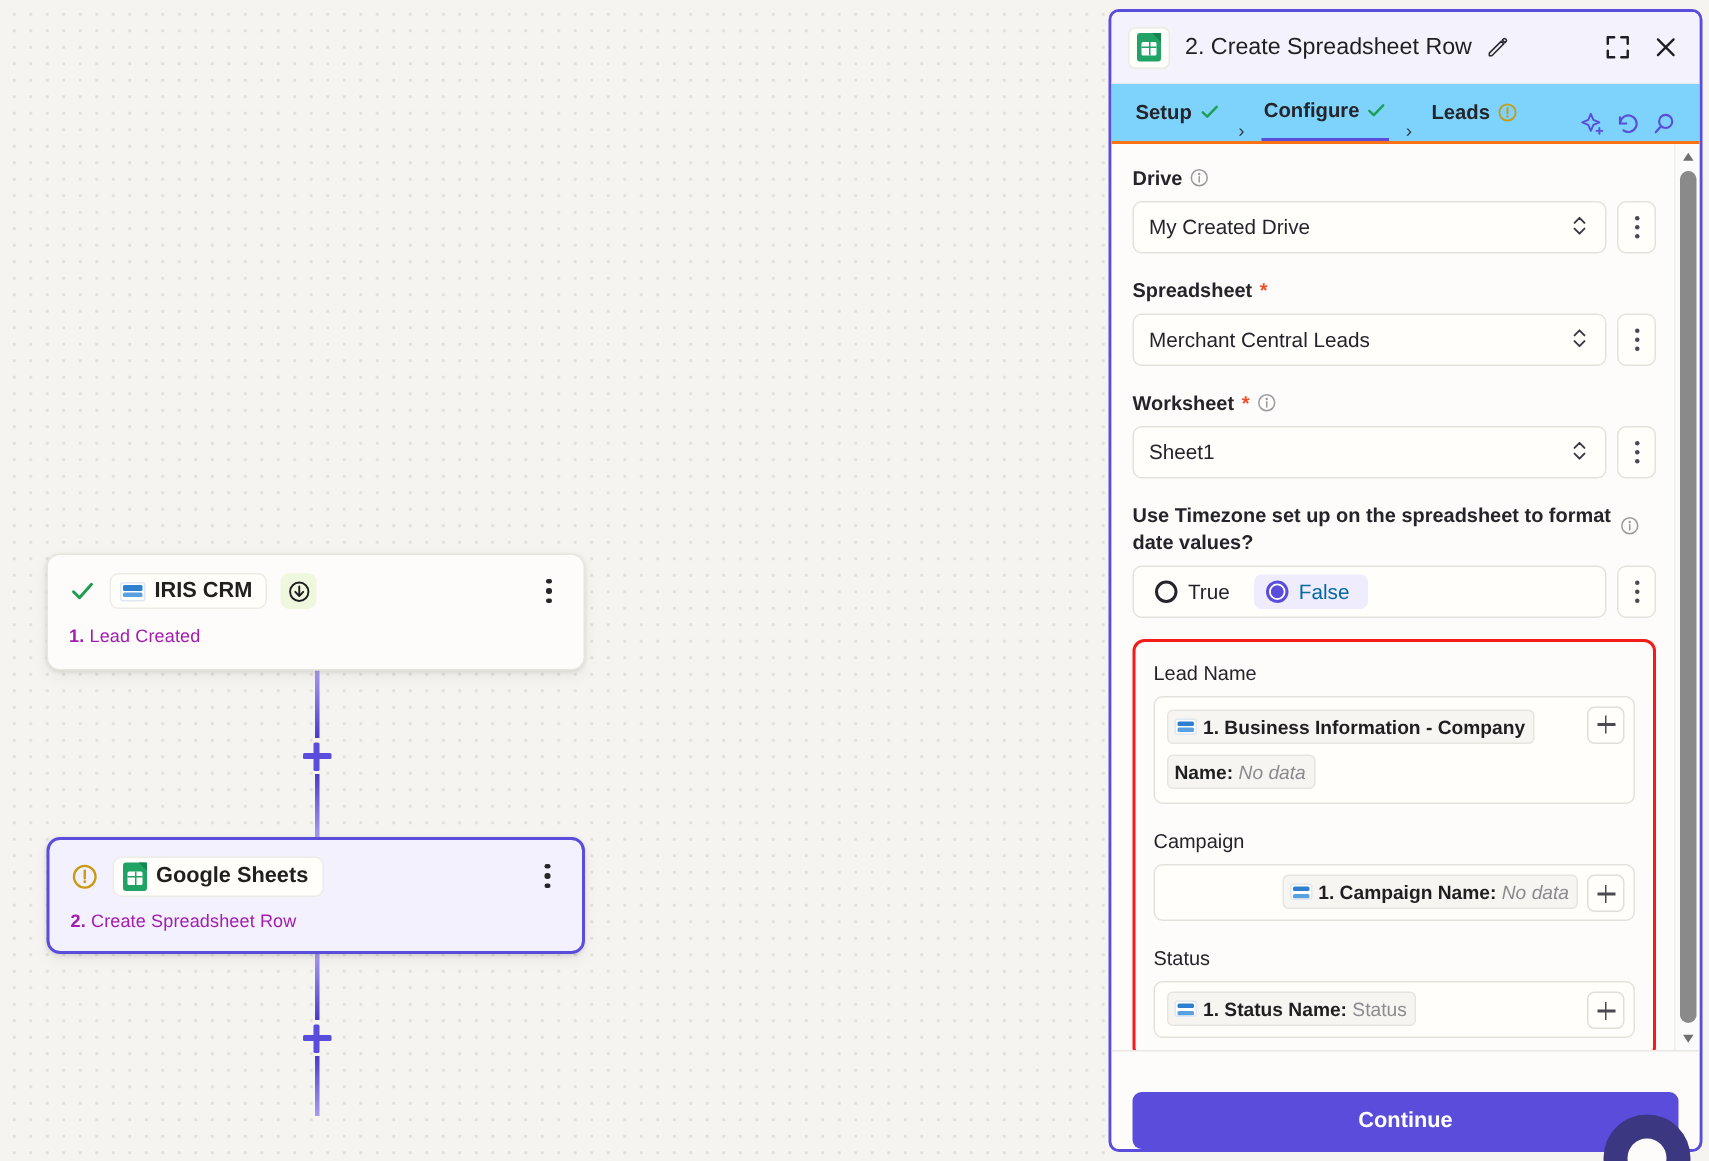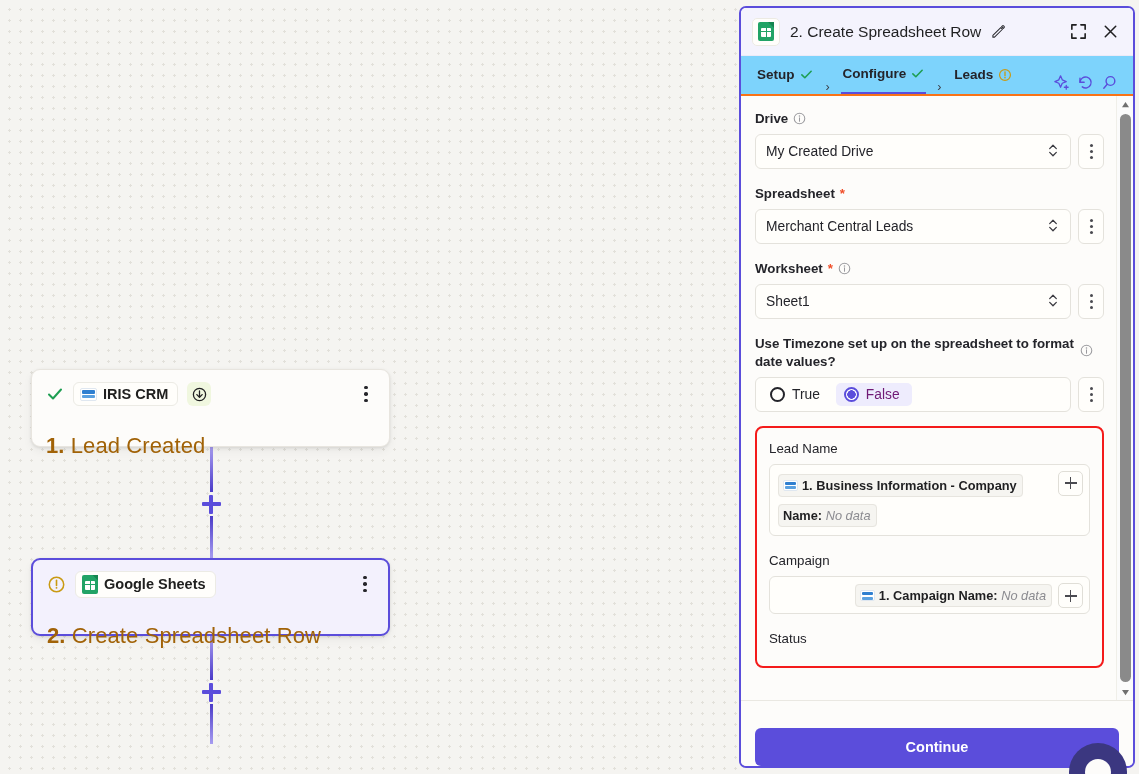--- a/index.html
+++ b/index.html
@@ -51,21 +51,21 @@
     box-shadow: 0 1px 3px rgba(0,0,0,.10), 0 4px 10px rgba(0,0,0,.05);
   }
   .node-2 {
     top: 558px; height: 78px;
     background: #f3f1fd;
     border: 2px solid #5b4ddb;
     box-shadow: 0 1px 3px rgba(0,0,0,.10), 0 4px 10px rgba(0,0,0,.05);
   }
   .node-head { display: flex; align-items: center; gap: 9px; height: 26px; }
   .node-title {
-    font-size: 22px; color: #a16207; margin-top: 26px; letter-spacing: .1px;
+    font-size: 12px; color: #a21caf; margin-top: 10px; letter-spacing: .1px;
   }
   .node-title b { font-weight: bold; }
   .node-title span.t { font-weight: normal; }
 
   .chk-icon { width: 18px; height: 18px; position: relative; flex: 0 0 auto; }
   .chk-icon svg { display:block; }
 
   .app-chip {
     display: inline-flex; align-items: center; gap: 6px;
     background: #fffefb; border: 1px solid #ecebe5;
@@ -210,21 +210,21 @@
   .radio-box {
     flex: 1 1 auto; min-height: 35px; background: #fffefb;
     border: 1px solid #e4e2dc; border-radius: 6px;
     display: flex; align-items: center; padding: 3px 6px; gap: 4px;
   }
   .radio-opt {
     display: inline-flex; align-items: center; gap: 7px;
     padding: 4px 12px 4px 8px; border-radius: 5px; cursor: pointer;
     font-size: 13.8px; color: #24242a;
   }
-  .radio-opt.sel { background: #eeecfd; color: #701a75; }
+  .radio-opt.sel { background: #eeecfd; color: #0369a1; }
   .rdo { width: 15px; height: 15px; border-radius: 50%; border: 2px solid #24242a; flex:0 0 auto; }
   .radio-opt.sel .rdo {
     border-color: #5b4ddb;
     background: radial-gradient(circle, #5b4ddb 0 4px, #fff 4.5px 100%);
   }
 
   
   .hl-group {
     border: 2.5px solid #f41b1b; border-radius: 8px;
     padding: 12px 12px 12px 12px; margin-top: 14px; margin-bottom: 8px;
@@ -586,20 +586,26 @@
                 <span class="token"><span class="tlogo"></span><span>1. Campaign Name:</span> <span class="tval">No data</span></span>
               </span>
               <span class="plus-sq"></span>
             </div>
           </div>
 
           <div class="fld">
             <div class="fld-label">
               <span>Status</span>
             </div>
+            <div class="token-field" style="align-items:center;">
+              <span class="token-wrap" style="line-height:1.5;">
+                <span class="token"><span class="tlogo"></span><span>1. Status Name:</span> <span class="tval plain">Status</span></span>
+              </span>
+              <span class="plus-sq"></span>
+            </div>
           </div>
 
         </div>
       </div>
 
       <div class="scroll-track">
         <span class="sb-arrow up">
           <svg viewBox="0 0 10 8" width="9" height="7">
               <path d="M5 1 L9 7 L1 7 Z" fill="#6f6f6f"></path>
             </svg>

